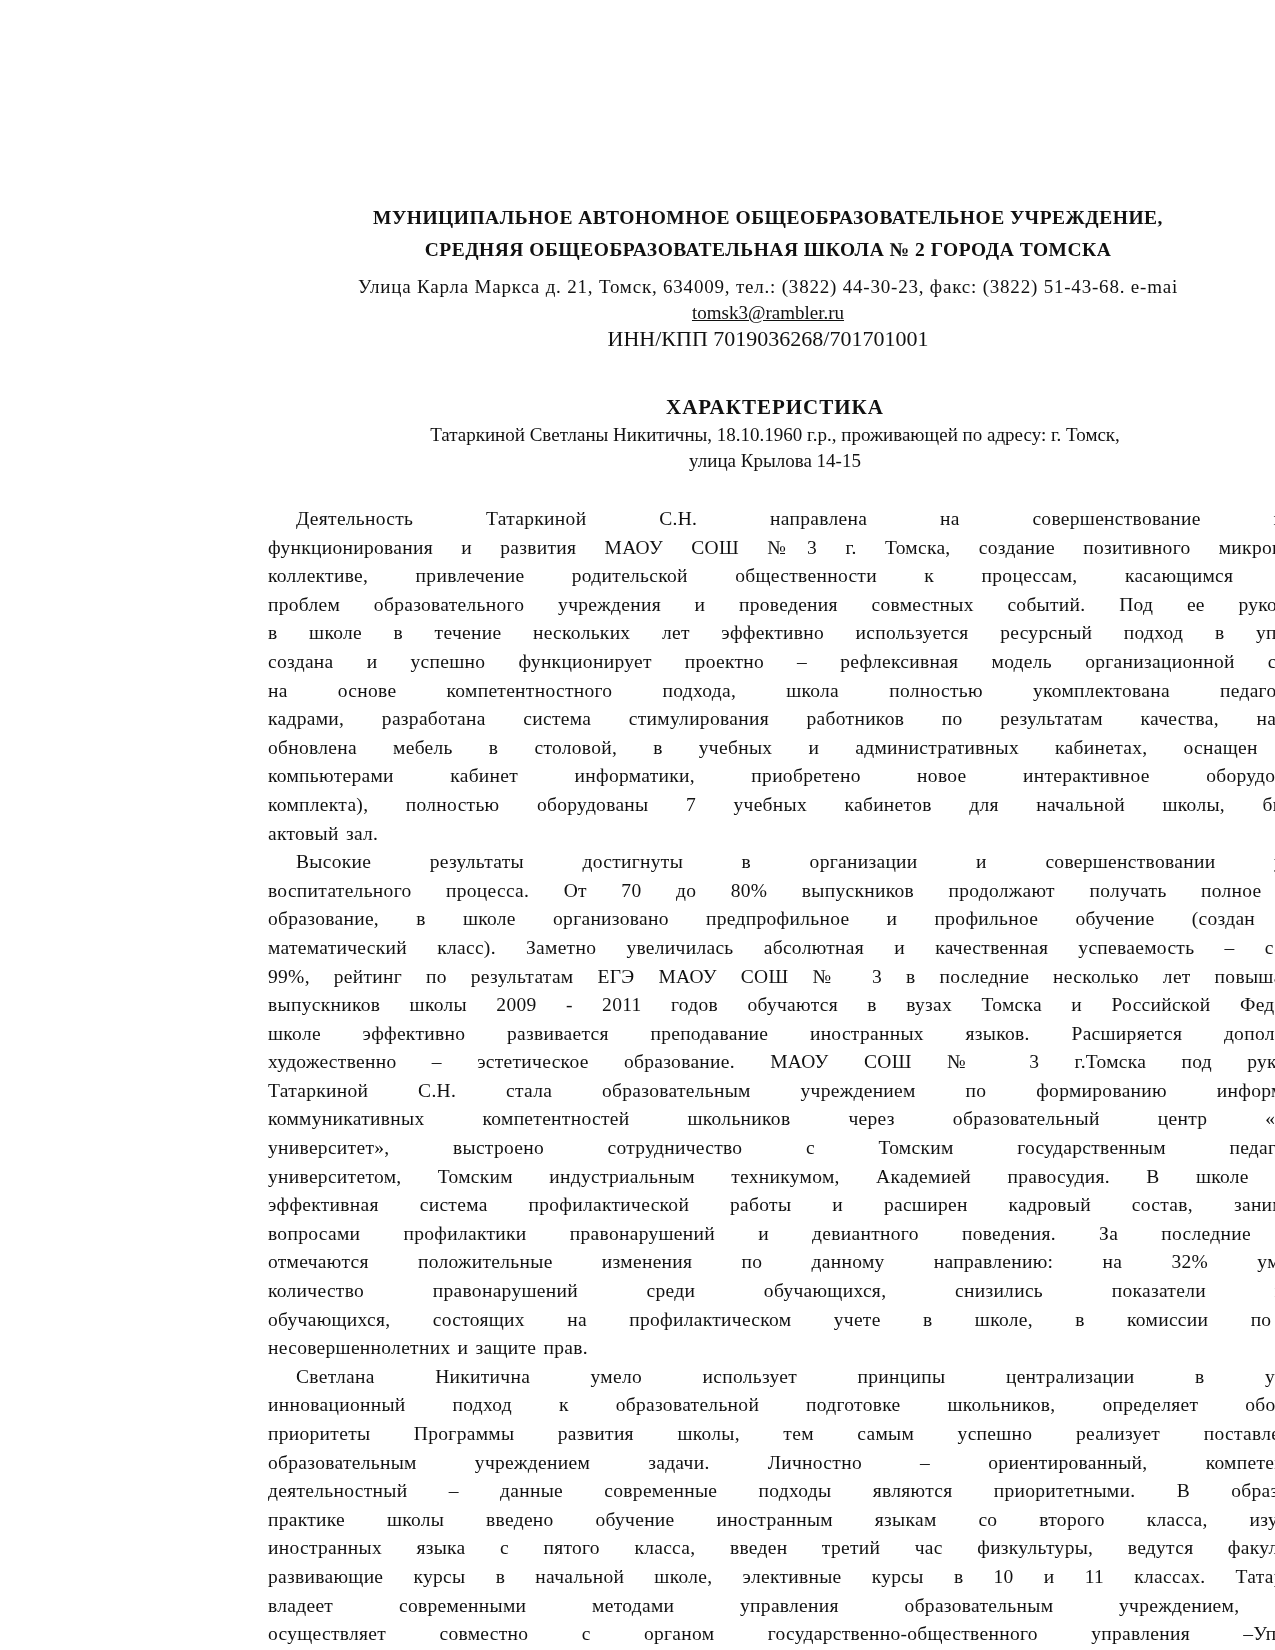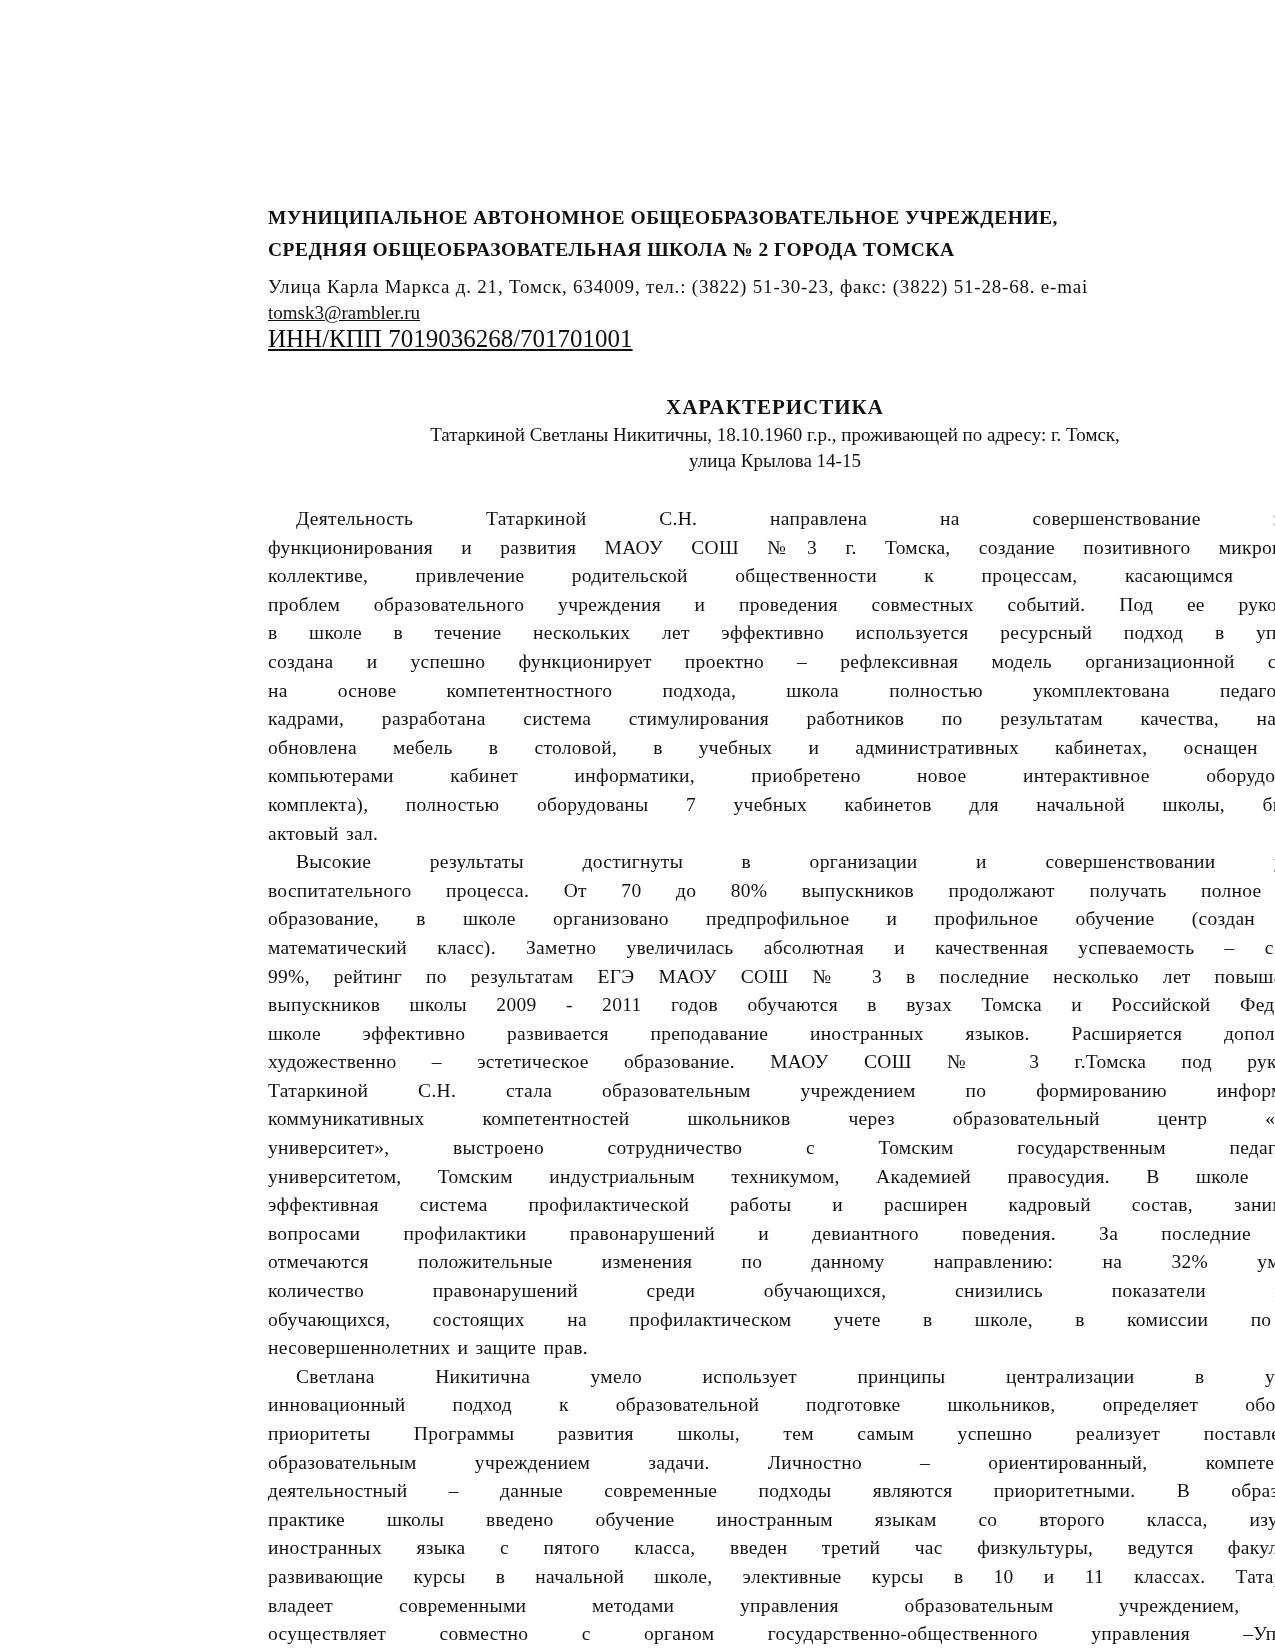--- a/index.html
+++ b/index.html
@@ -23,20 +23,21 @@
     overflow: hidden;
   }
   .content {
     position: absolute;
     left: 268px;
     top: 202px;
     width: 1056px;
   }
   .header-center {
     width: 1000px;
+    text-align: center;
   }
   .org-line1, .org-line2 {
     font-weight: bold;
     font-size: 19.5px;
     letter-spacing: 0.5px;
     line-height: 32px;
     white-space: nowrap;
   }
   .org-block {
     margin-top: 8px;
@@ -47,23 +48,22 @@
     line-height: 26px;
     white-space: nowrap;
   }
   .org-email {
     font-size: 19px;
     line-height: 26px;
     text-decoration: underline;
     display: inline-block;
   }
   .org-inn {
-    font-size: 25px;
+    font-size: 22px;
     line-height: 26px;
-    text-decoration: underline;
   }
   .title-block {
     width: 1014px;
     text-align: center;
   }
   .doc-title {
     margin-top: 40px;
     font-weight: bold;
     font-size: 21px;
     letter-spacing: 1px;
@@ -100,21 +100,21 @@
 </head>
 <body>
 
 <div class="page">
   <div class="content">
 
     <div class="header-center">
       <div class="org-line1">МУНИЦИПАЛЬНОЕ АВТОНОМНОЕ  ОБЩЕОБРАЗОВАТЕЛЬНОЕ УЧРЕЖДЕНИЕ,</div>
       <div class="org-line2">СРЕДНЯЯ ОБЩЕОБРАЗОВАТЕЛЬНАЯ ШКОЛА № 2 ГОРОДА ТОМСКА</div>
       <div class="org-block">
-        <div class="org-address">Улица Карла Маркса д. 21, Томск, 634009, тел.: (3822)  51-30-23, факс: (3822) 51-28-68. e-mai</div>
+        <div class="org-address">Улица Карла Маркса д. 21, Томск, 634009, тел.: (3822)  44-30-23, факс: (3822) 51-43-68. e-mai</div>
         <div>
           <span class="org-email">tomsk3@rambler.ru</span>
         </div>
         <div class="org-inn">ИНН/КПП 7019036268/701701001</div>
       </div>
     </div>
 
     <div class="title-block">
       <div class="doc-title">ХАРАКТЕРИСТИКА</div>
       <div class="doc-subtitle">Татаркиной Светланы Никитичны, 18.10.1960 г.р., проживающей по адресу: г. Томск,</div>

